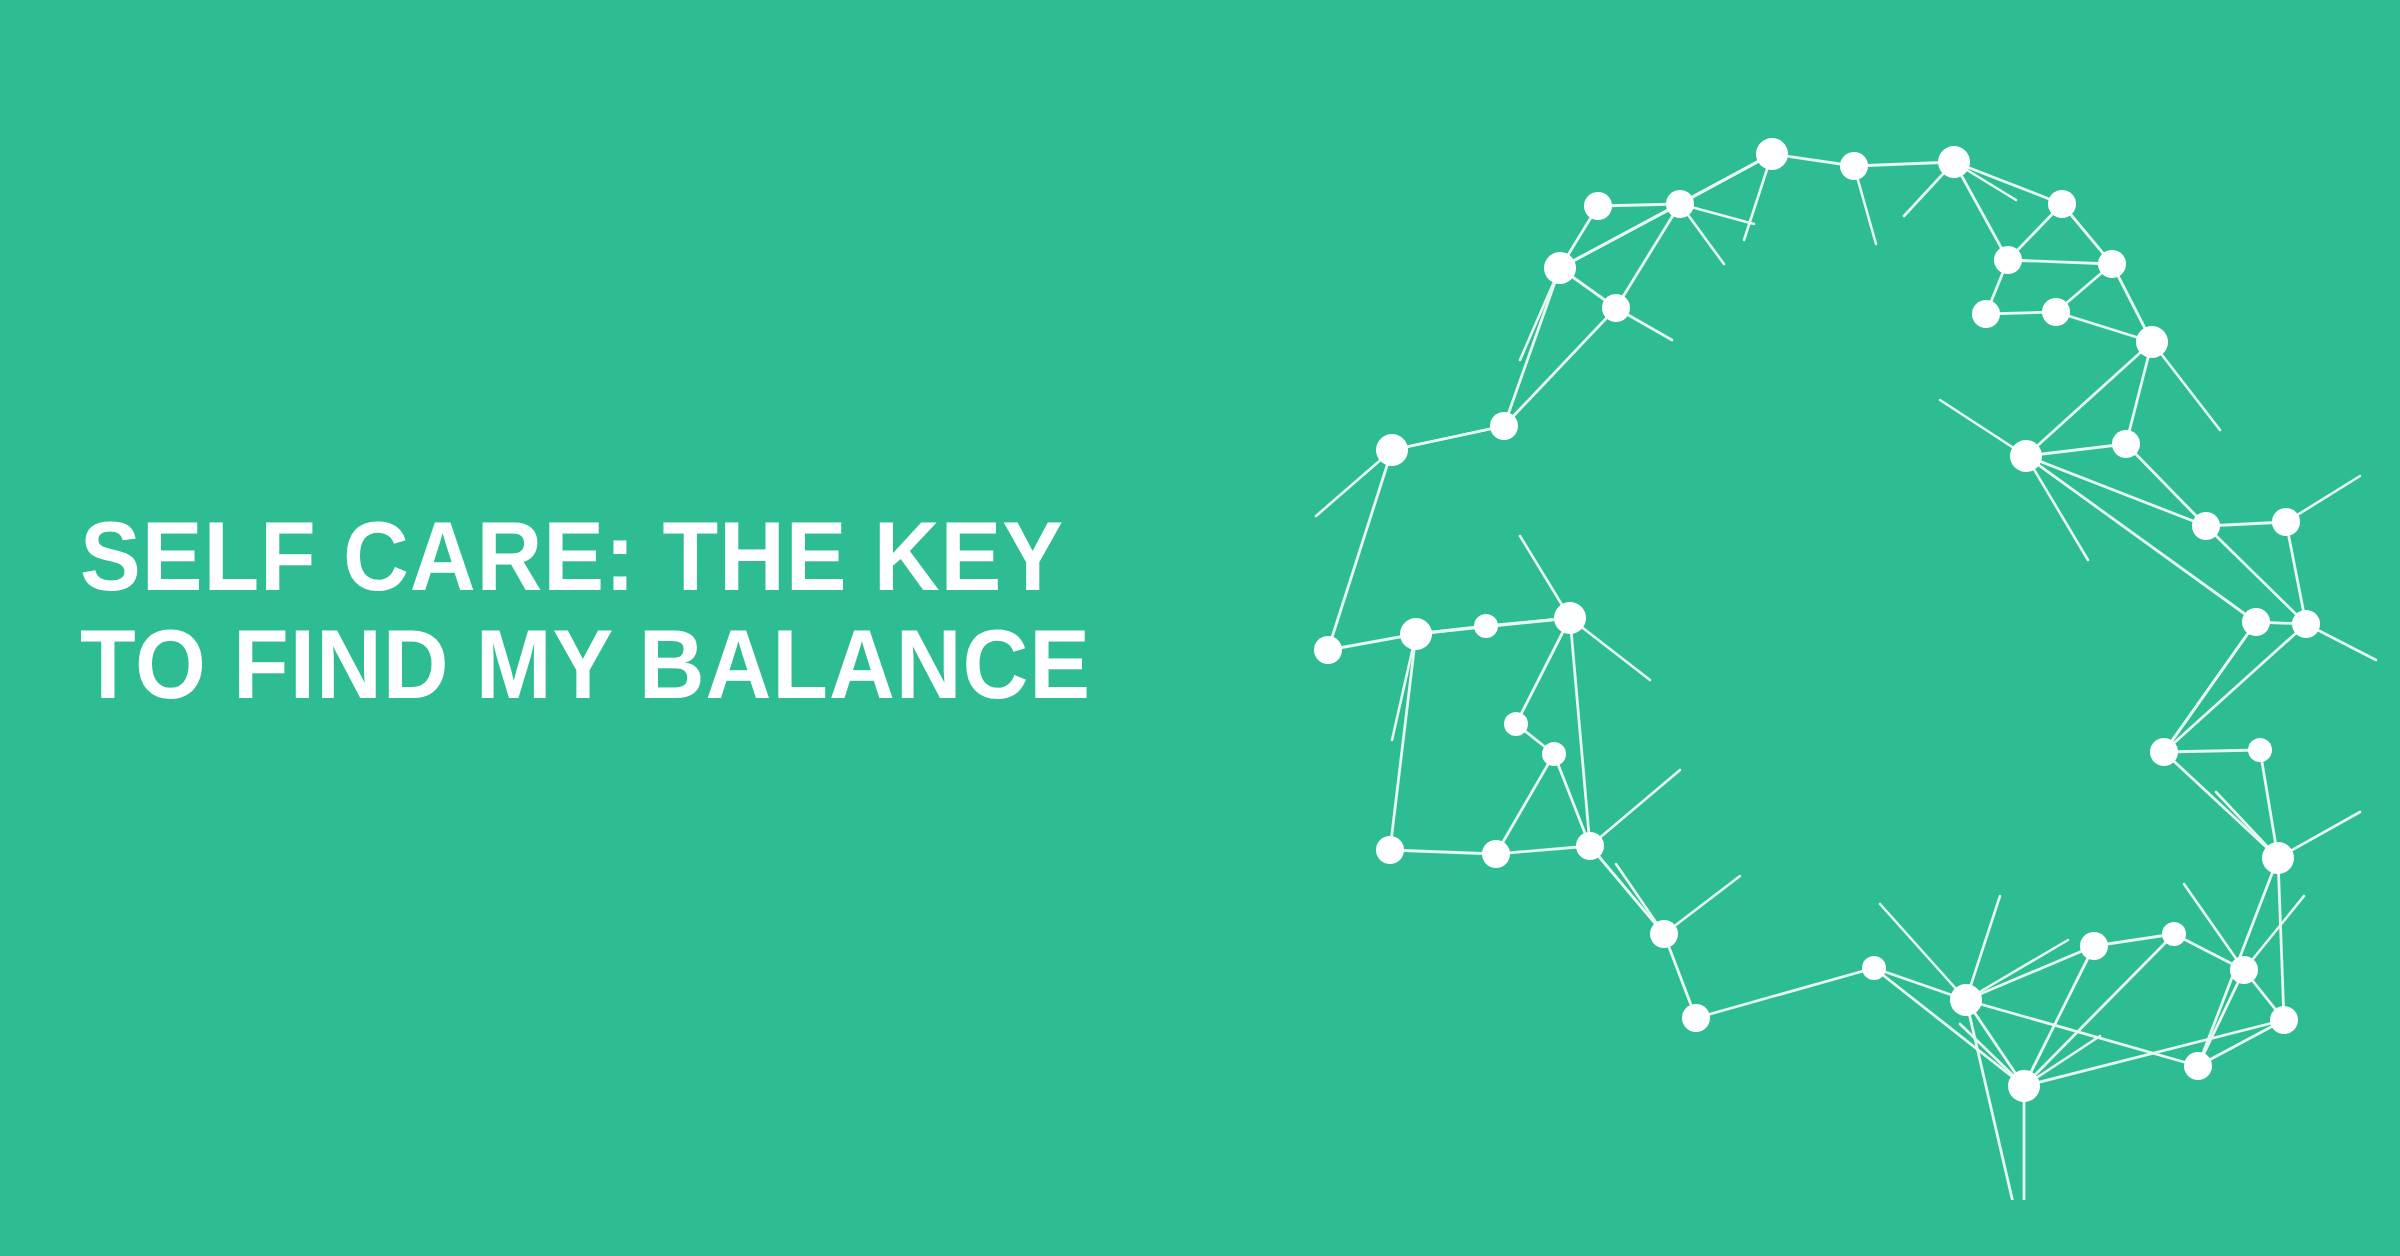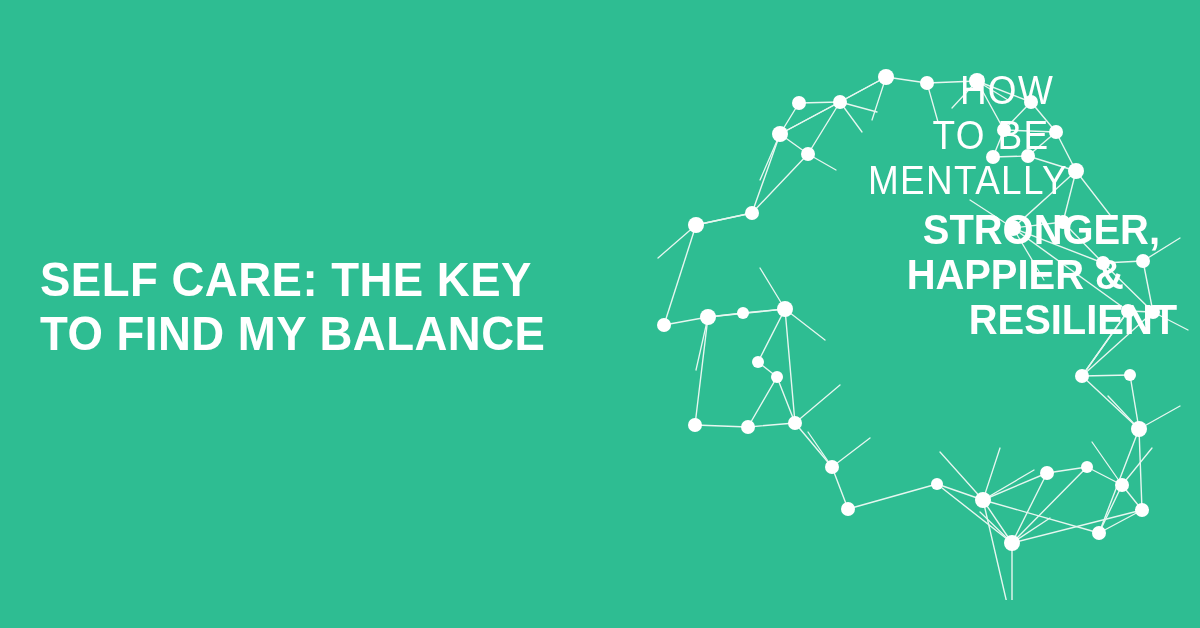--- a/index.html
+++ b/index.html
@@ -254,25 +254,15 @@
           <circle cx="407" cy="433" r="7"></circle>
           <circle cx="447" cy="427" r="6"></circle>
           <circle cx="482" cy="445" r="7"></circle>
           <circle cx="502" cy="470" r="7"></circle>
           <circle cx="459" cy="493" r="7"></circle>
           <circle cx="372" cy="503" r="8"></circle>
           <circle cx="372" cy="585" r="8"></circle>
         </g>
     </svg>
 
-    <div id="brain-text">
-      <span class="bt-light l1">HOW</span>
-      <span class="bt-light l2">TO BE</span>
-      <span class="bt-light l3">MENTALLY</span>
-      <span id="brain-text-bold">
-        <span class="bt-bold b1">STRONGER,</span>
-        <span class="bt-bold b2">HAPPIER &amp;</span>
-        <span class="bt-bold b3">RESILIENT</span>
-      </span>
-    </div>
   </div>
 
 </div>
 
 </body></html>

